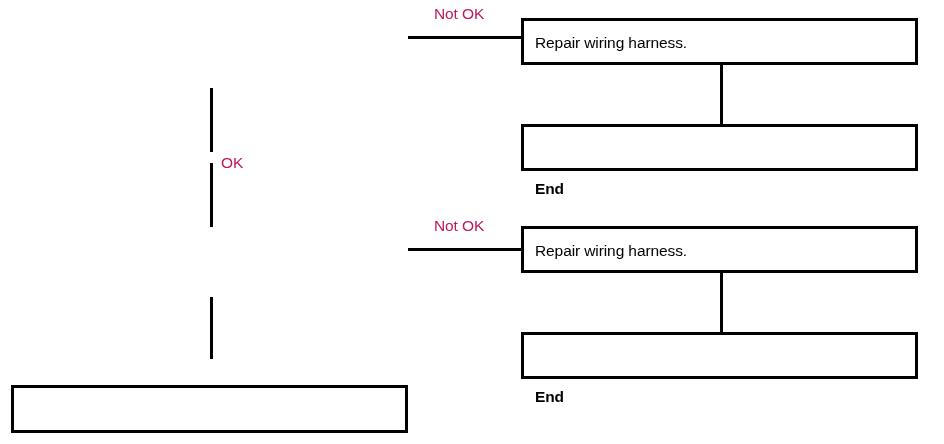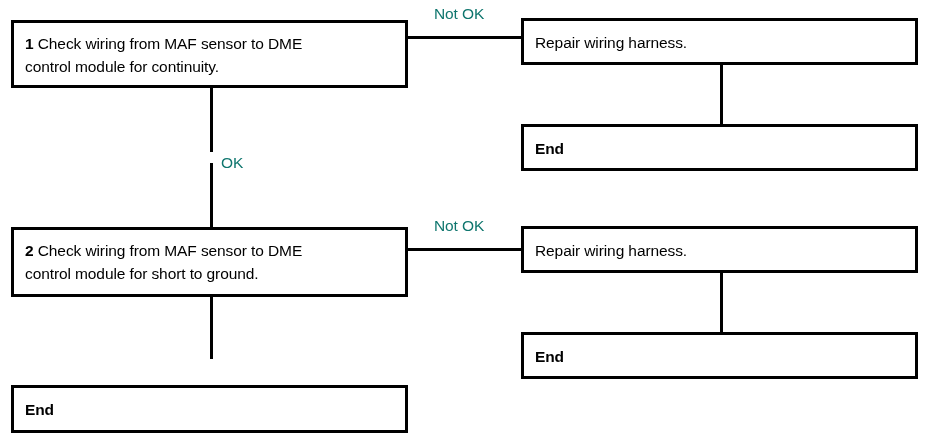--- a/index.html
+++ b/index.html
@@ -36,45 +36,42 @@
   }
   .node.step .node-text {
     top: 9px;
     transform: none;
   }
   .step-num {
     font-weight: bold;
   }
   .node.terminal .node-text {
     font-weight: bold;
+    margin-top: 40px;
   }
   .conn {
     position: absolute;
     background: #000000;
   }
   .conn.h { height: 3px; }
   .conn.v { width: 3px; }
   .edge-label {
     position: absolute;
     font-size: 15.5px;
     line-height: 18px;
-    color: #0f766e;
+    color: #be185d;
     letter-spacing: -0.1px;
     white-space: nowrap;
   }
 </style>
 </head>
 <body>
 
 <div id="canvas">
 
-  <div class="node step" style="left:11px; top:20px; width:397px; height:68px;">
-    <div class="node-text"><span class="step-num">1</span> <span>Check wiring from MAF sensor to DME
-control module for continuity.</span></div>
-  </div>
 
   <div class="conn h" style="left:408px; top:36px; width:116px;"></div>
 
   <div class="edge-label" style="left:434px; top:5px;">Not OK</div>
 
   <div class="node action" style="left:521px; top:18px; width:397px; height:47px;">
     <div class="node-text">Repair wiring harness.</div>
   </div>
 
   <div class="conn v" style="left:720px; top:65px; height:60px;"></div>
@@ -82,24 +79,20 @@
   <div class="node terminal" style="left:521px; top:124px; width:397px; height:47px;">
     <div class="node-text">End</div>
   </div>
 
   <div class="conn v" style="left:210px; top:88px; height:64px;"></div>
 
   <div class="edge-label" style="left:221px; top:122px;margin-top:32px;">OK</div>
 
   <div class="conn v" style="left:210px; top:163px; height:64px;"></div>
 
-  <div class="node step" style="left:11px; top:227px; width:397px; height:70px;">
-    <div class="node-text"><span class="step-num">2</span> <span>Check wiring from MAF sensor to DME
-control module for short to ground.</span></div>
-  </div>
 
   <div class="conn h" style="left:408px; top:248px; width:116px;"></div>
 
   <div class="edge-label" style="left:434px; top:217px;">Not OK</div>
 
   <div class="node action" style="left:521px; top:226px; width:397px; height:47px;">
     <div class="node-text">Repair wiring harness.</div>
   </div>
 
   <div class="conn v" style="left:720px; top:273px; height:59px;"></div>

